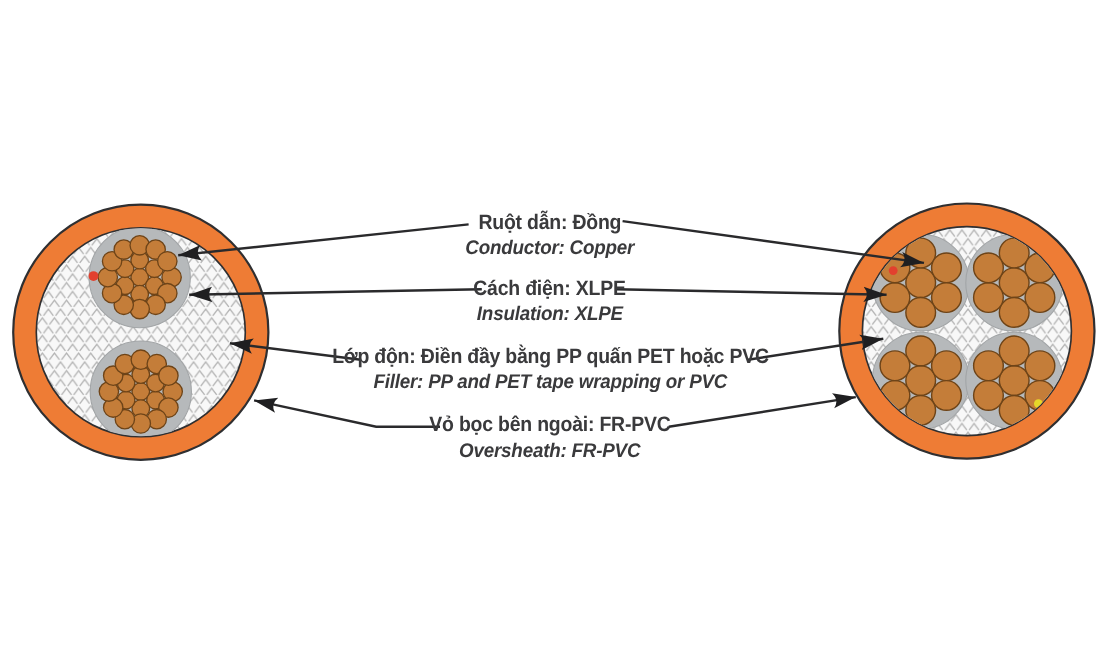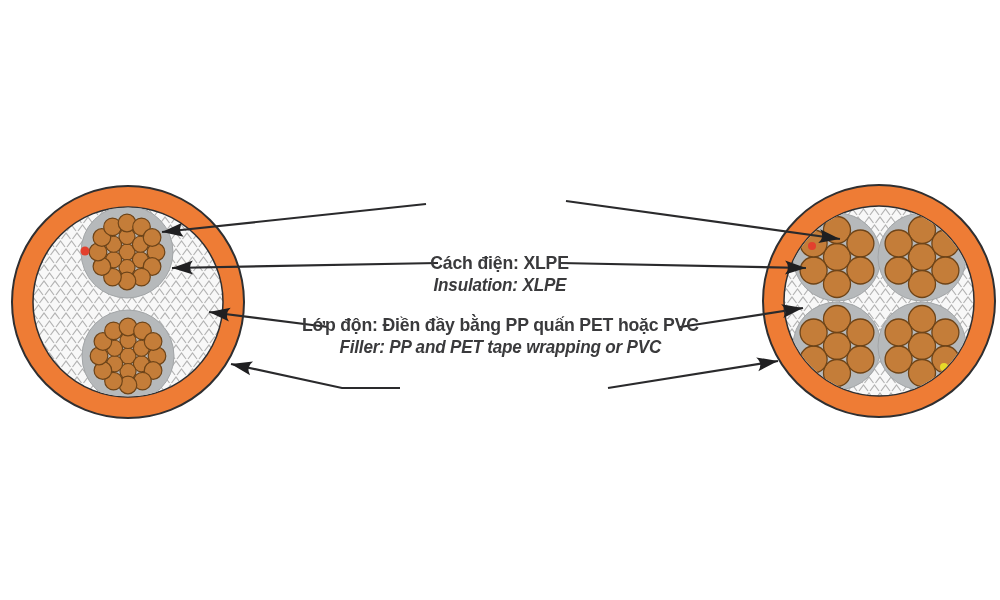--- a/index.html
+++ b/index.html
@@ -137,25 +137,33 @@
       <path d="M566,201 L840,239" marker-end="url(#ah)"></path>
       <path d="M438,263 L172,268" marker-end="url(#ah)"></path>
       <path d="M560,263 L806,268" marker-end="url(#ah)"></path>
       <path d="M328,327 L209,312" marker-end="url(#ah)"></path>
       <path d="M680,327 L803,308" marker-end="url(#ah)"></path>
       <path d="M400,388 L342,388 L231,364" marker-end="url(#ah)"></path>
       <path d="M608,388 L778,361" marker-end="url(#ah)"></path>
     </g>
   </svg>
 
+  <div class="label" style="top:192px">
+    <span class="vi">Ruột dẫn: Đồng</span>
+    <span class="en"><span>Conductor: Copper</span></span>
+  </div>
 
   <div class="label" style="top:314px">
     <span class="vi">Lớp độn: Điền đầy bằng PP quấn PET hoặc PVC</span>
     <span class="en"><span>Filler: PP and PET tape wrapping or PVC</span></span>
   </div>
 
   <div class="label" style="top:252px">
     <span class="vi">Cách điện: XLPE</span>
     <span class="en"><span>Insulation: XLPE</span></span>
   </div>
 
+  <div class="label" style="top:376px">
+    <span class="vi">Vỏ bọc bên ngoài: FR-PVC</span>
+    <span class="en"><span>Oversheath: FR-PVC</span></span>
+  </div>
 
 </div>
 
 </body></html>

